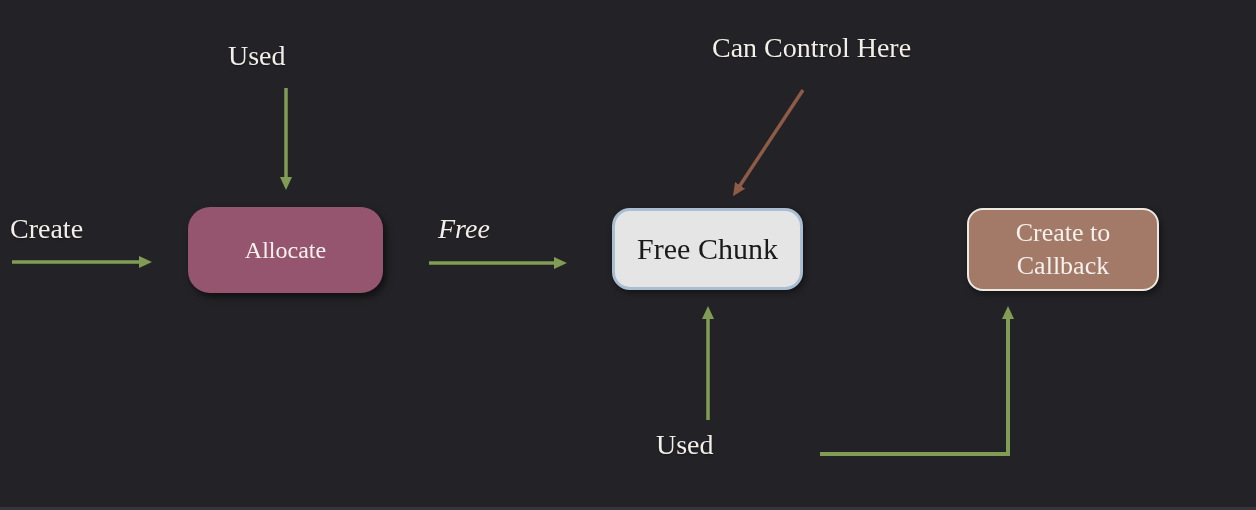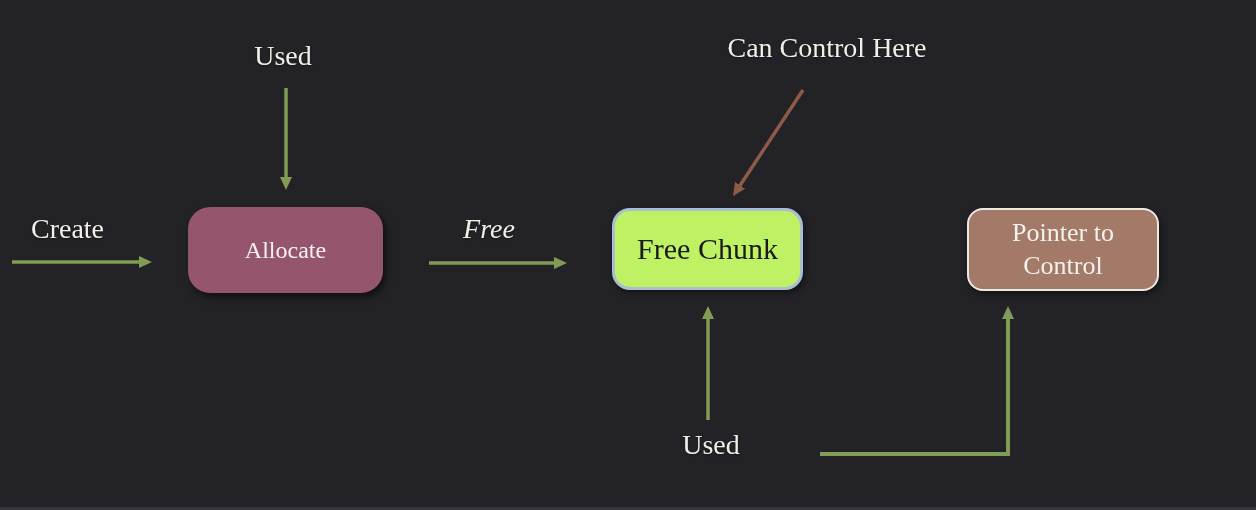--- a/index.html
+++ b/index.html
@@ -14,21 +14,20 @@
   .arrow-layer {
     position: absolute;
     left: 0; top: 0;
     width: 1256px; height: 510px;
     pointer-events: none;
   }
   .lbl {
     position: absolute;
     color: #f2efe9;
     font-size: 28px;
-    text-align: center;
     white-space: nowrap;
     text-shadow: 0 1px 2px rgba(0,0,0,0.4);
   }
   .node {
     position: absolute;
     display: flex;
     align-items: center;
     justify-content: center;
     text-align: center;
     box-sizing: border-box;
@@ -38,21 +37,21 @@
     width: 195px; height: 86px;
     background: #96556e;
     border-radius: 22px;
     color: #f5f2ee;
     font-size: 24px;
     box-shadow: 3px 4px 7px rgba(0,0,0,0.55);
   }
   .node-free-chunk {
     left: 612px; top: 208px;
     width: 191px; height: 82px;
-    background: #bef264;
+    background: #e5e5e5;
     border: 3px solid #a9bed2;
     border-radius: 18px;
     color: #1a1a1a;
     font-size: 30px;
     box-shadow: 2px 3px 6px rgba(0,0,0,0.45);
   }
   .node-pointer {
     left: 967px; top: 208px;
     width: 192px; height: 83px;
     background: #a37968;
@@ -111,18 +110,18 @@
 
   <div class="node node-allocate">
     <span>Allocate</span>
   </div>
 
   <div class="node node-free-chunk">
     <span>Free Chunk</span>
   </div>
 
   <div class="node node-pointer">
-    <span>Pointer to Control</span>
+    <span>Create to Callback</span>
   </div>
 
   <div class="bottom-edge"></div>
 
 </div>
 
 </body></html>

